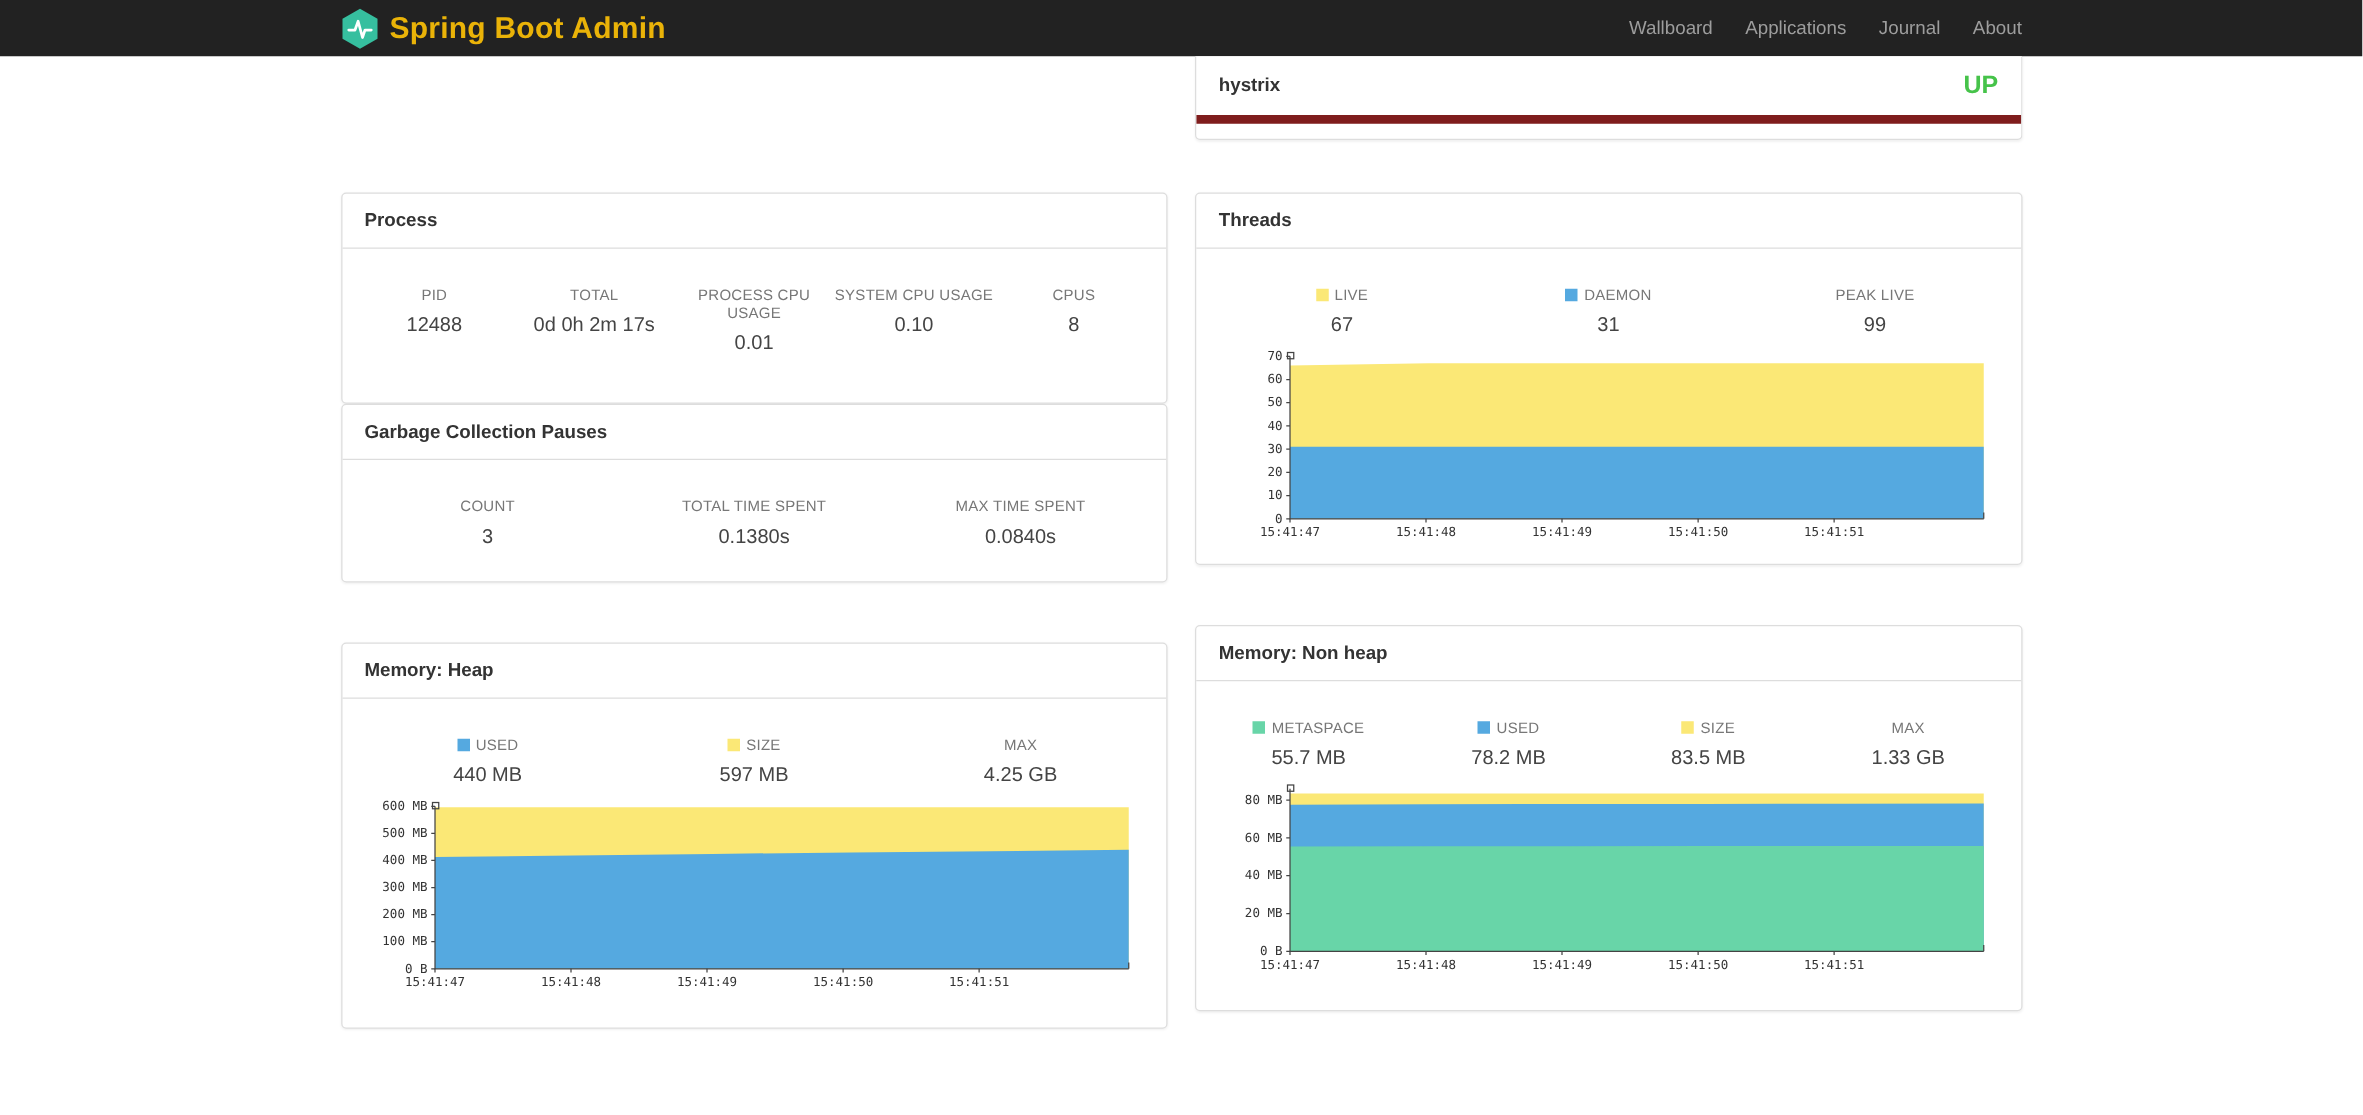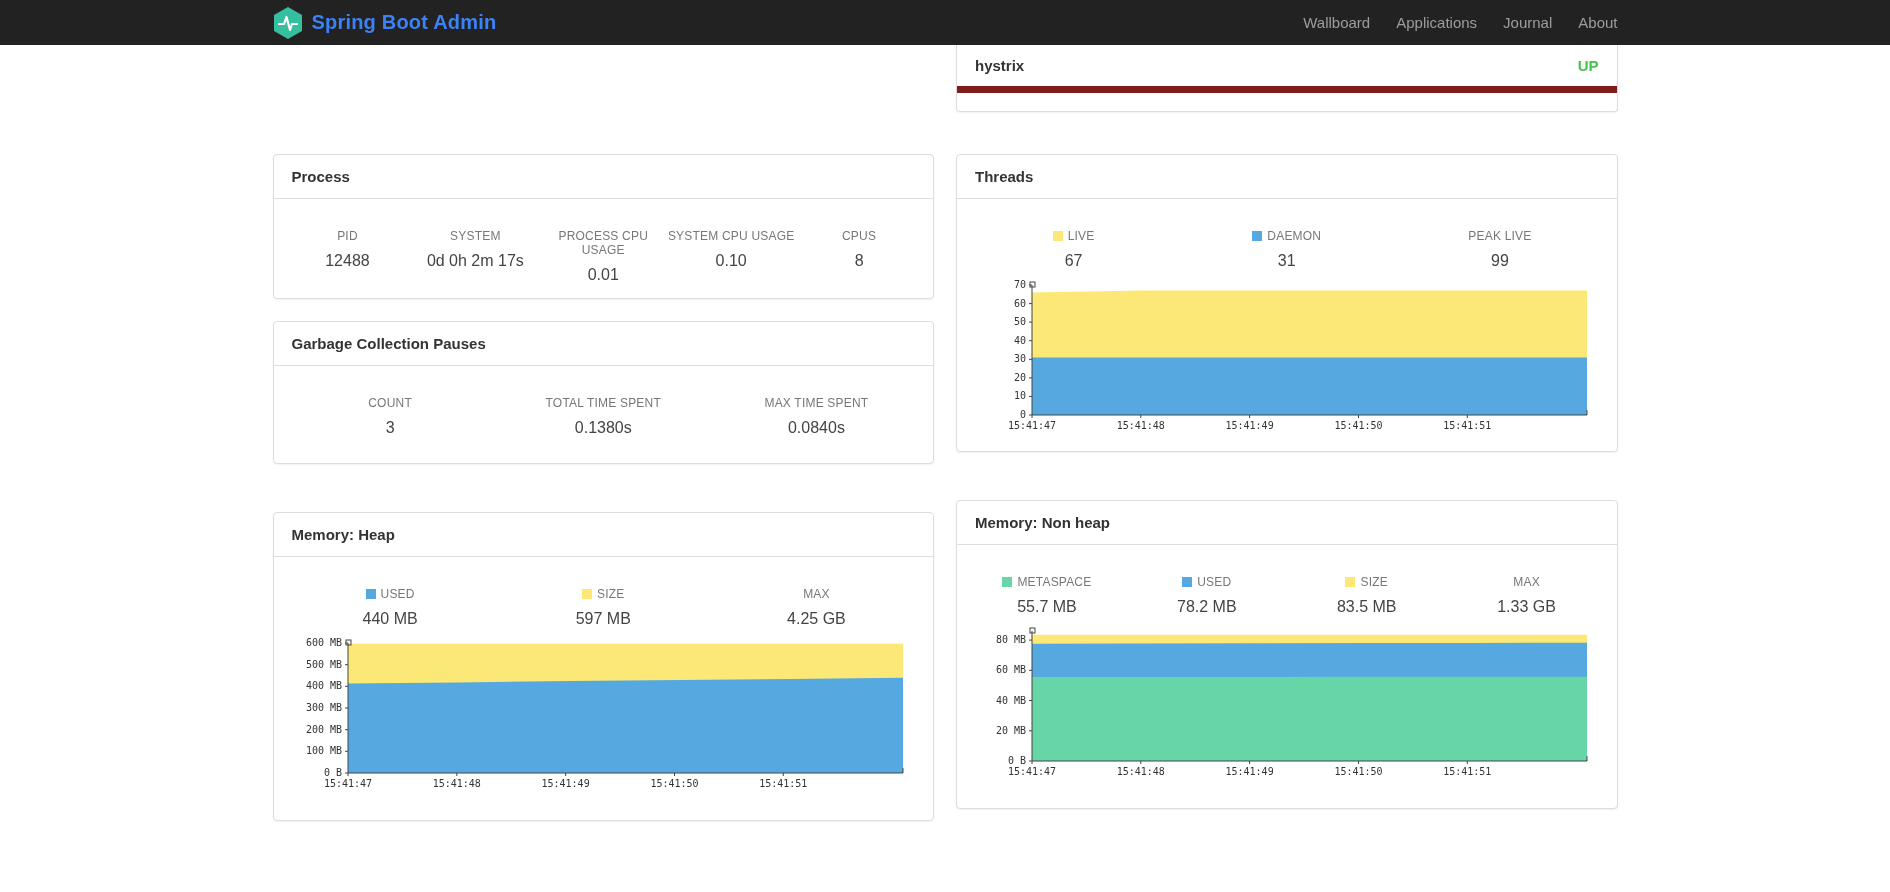--- a/index.html
+++ b/index.html
@@ -10,51 +10,51 @@
     color: #333;
   }
   .container { width: 1345px; margin: 0 auto; }
 
   
   .navbar { height: 45px; background: #222; }
   .navbar .container {
     display: flex; justify-content: space-between; align-items: center; height: 100%;
   }
   .brand { display: flex; align-items: center; gap: 9px; text-decoration: none; cursor: pointer; }
-  .brand-text { color: #3b82f6; font-size: 20px; font-weight: bold; letter-spacing: .2px; }
+  .brand-text { color: #eab308; font-size: 24px; font-weight: bold; letter-spacing: .2px; }
   .nav { display: flex; align-items: flex-end; }
   .nav a { color: #9d9d9d; font-size: 15px; padding: 0 13px; text-decoration: none; cursor: pointer; }
   .nav a:last-child { padding-right: 0; }
 
   
   .content { display: flex; gap: 22px; }
   .col { flex: 1; min-width: 0; }
   .spacer { height: 109px; }
 
   
   .card {
     background: #fff; border: 1px solid #ddd; border-radius: 4px;
     box-shadow: 0 1px 2px rgba(0,0,0,.06);
   }
   .card-header {
     padding: 13px 18px; font-size: 15px; font-weight: bold; color: #333;
     border-bottom: 1px solid #ddd;
   }
   .card-app  { height: 67px;  margin-bottom: 42px; border-top: none; border-radius: 0 0 4px 4px; overflow: hidden; }
-  .card-process { height: 145px; margin-bottom: 22px; }
+  .card-process { height: 169px; }
   .card-gc      { height: 143px; margin-bottom: 48px; }
   .card-threads { height: 298px; margin-bottom: 48px; }
   .card-mem     { height: 309px; }
 
   .app-row {
     display: flex; justify-content: space-between; align-items: center;
     padding: 12px 18px; border-bottom: 7px solid #7f1d1d;
   }
   .app-name { font-weight: bold; font-size: 15px; color: #333; }
-  .app-status { font-weight: bold; font-size: 15px; }
+  .app-status { font-weight: bold; font-size: 20px; }
 
   
   .stats, .legend { display: flex; margin-top: 30px; padding: 0 10px; }
   .stat, .legend-item { flex: 1; text-align: center; }
   .stat-label, .legend-label { font-size: 12px; color: #777; letter-spacing: .2px; }
   .stat-value, .legend-value { font-size: 16px; color: #444; margin-top: 9px; }
   .swatch { display: inline-block; width: 10px; height: 10px; margin-right: 5px; vertical-align: -1px; }
 
   
   .chart { display: block; margin: 7px auto 0; }
@@ -89,21 +89,21 @@
     <div class="spacer"></div>
 
     <section class="card card-process">
       <div class="card-header">Process</div>
       <div class="stats">
         <div class="stat">
           <div class="stat-label">PID</div>
           <div class="stat-value">12488</div>
         </div>
         <div class="stat">
-          <div class="stat-label">SYSTEM</div>
+          <div class="stat-label">TOTAL</div>
           <div class="stat-value">0d 0h 2m 17s</div>
         </div>
         <div class="stat">
           <div class="stat-label">PROCESS CPU USAGE</div>
           <div class="stat-value">0.01</div>
         </div>
         <div class="stat">
           <div class="stat-label">SYSTEM CPU USAGE</div>
           <div class="stat-value">0.10</div>
         </div>

